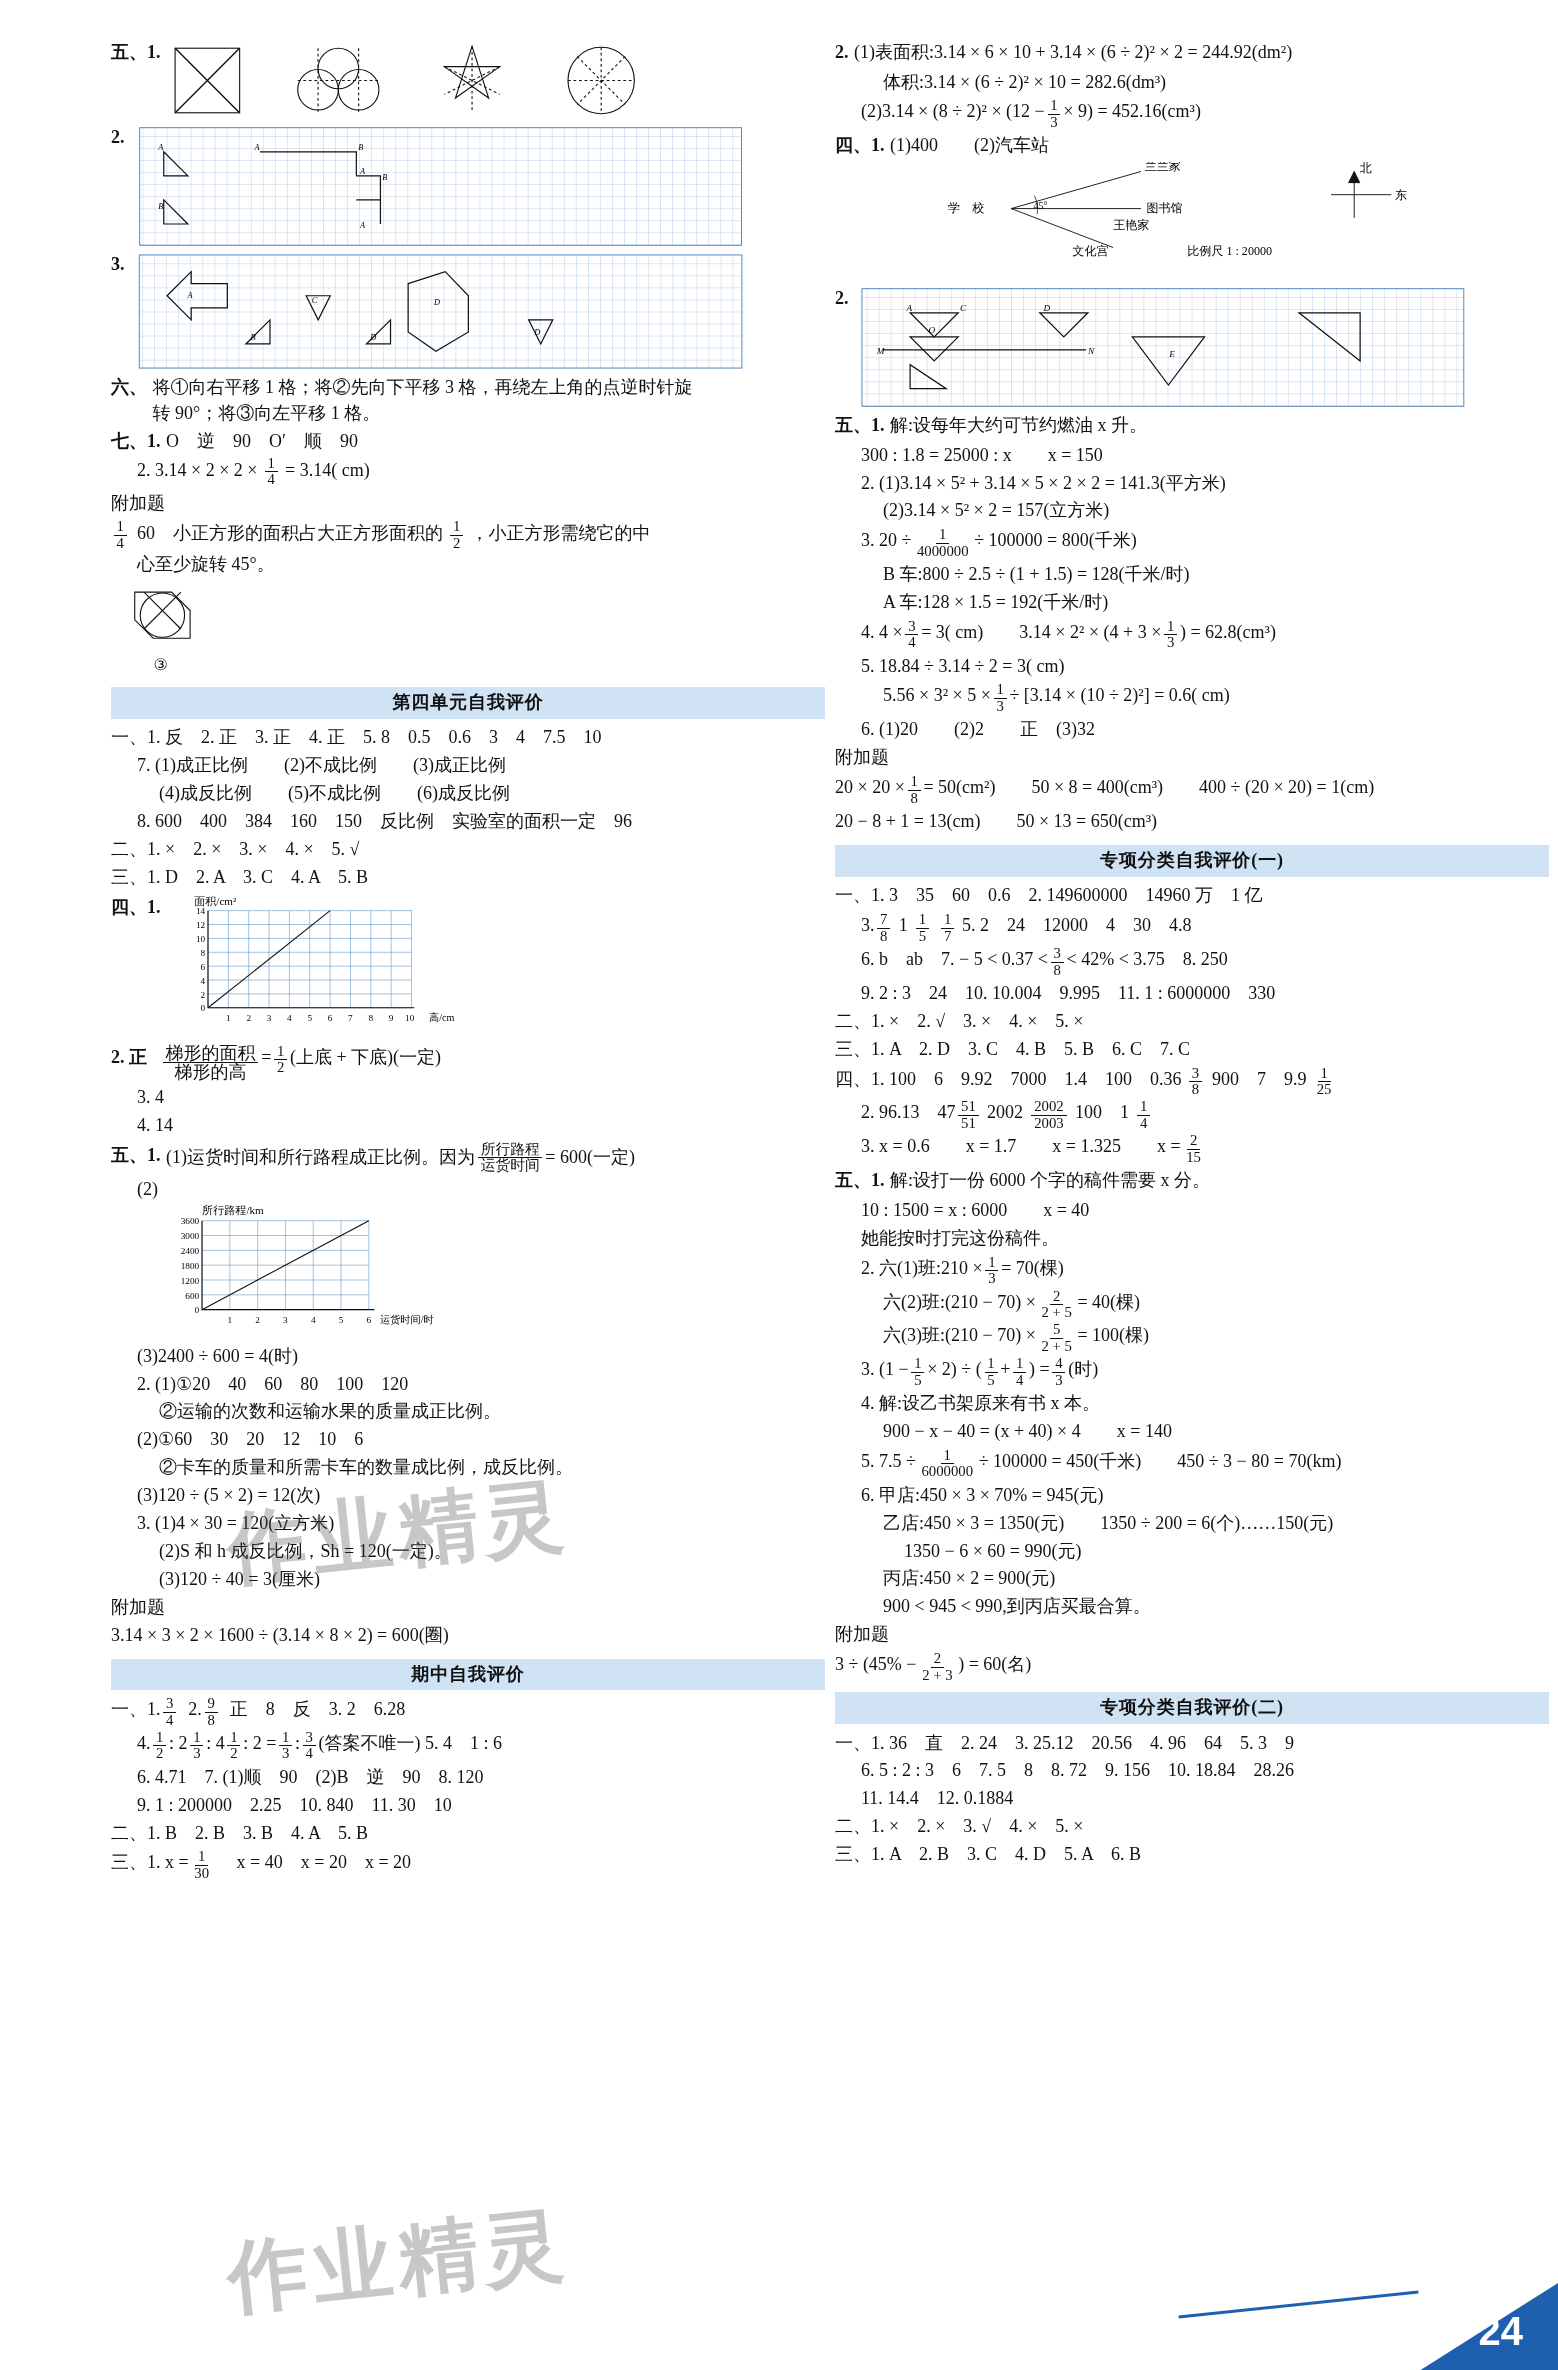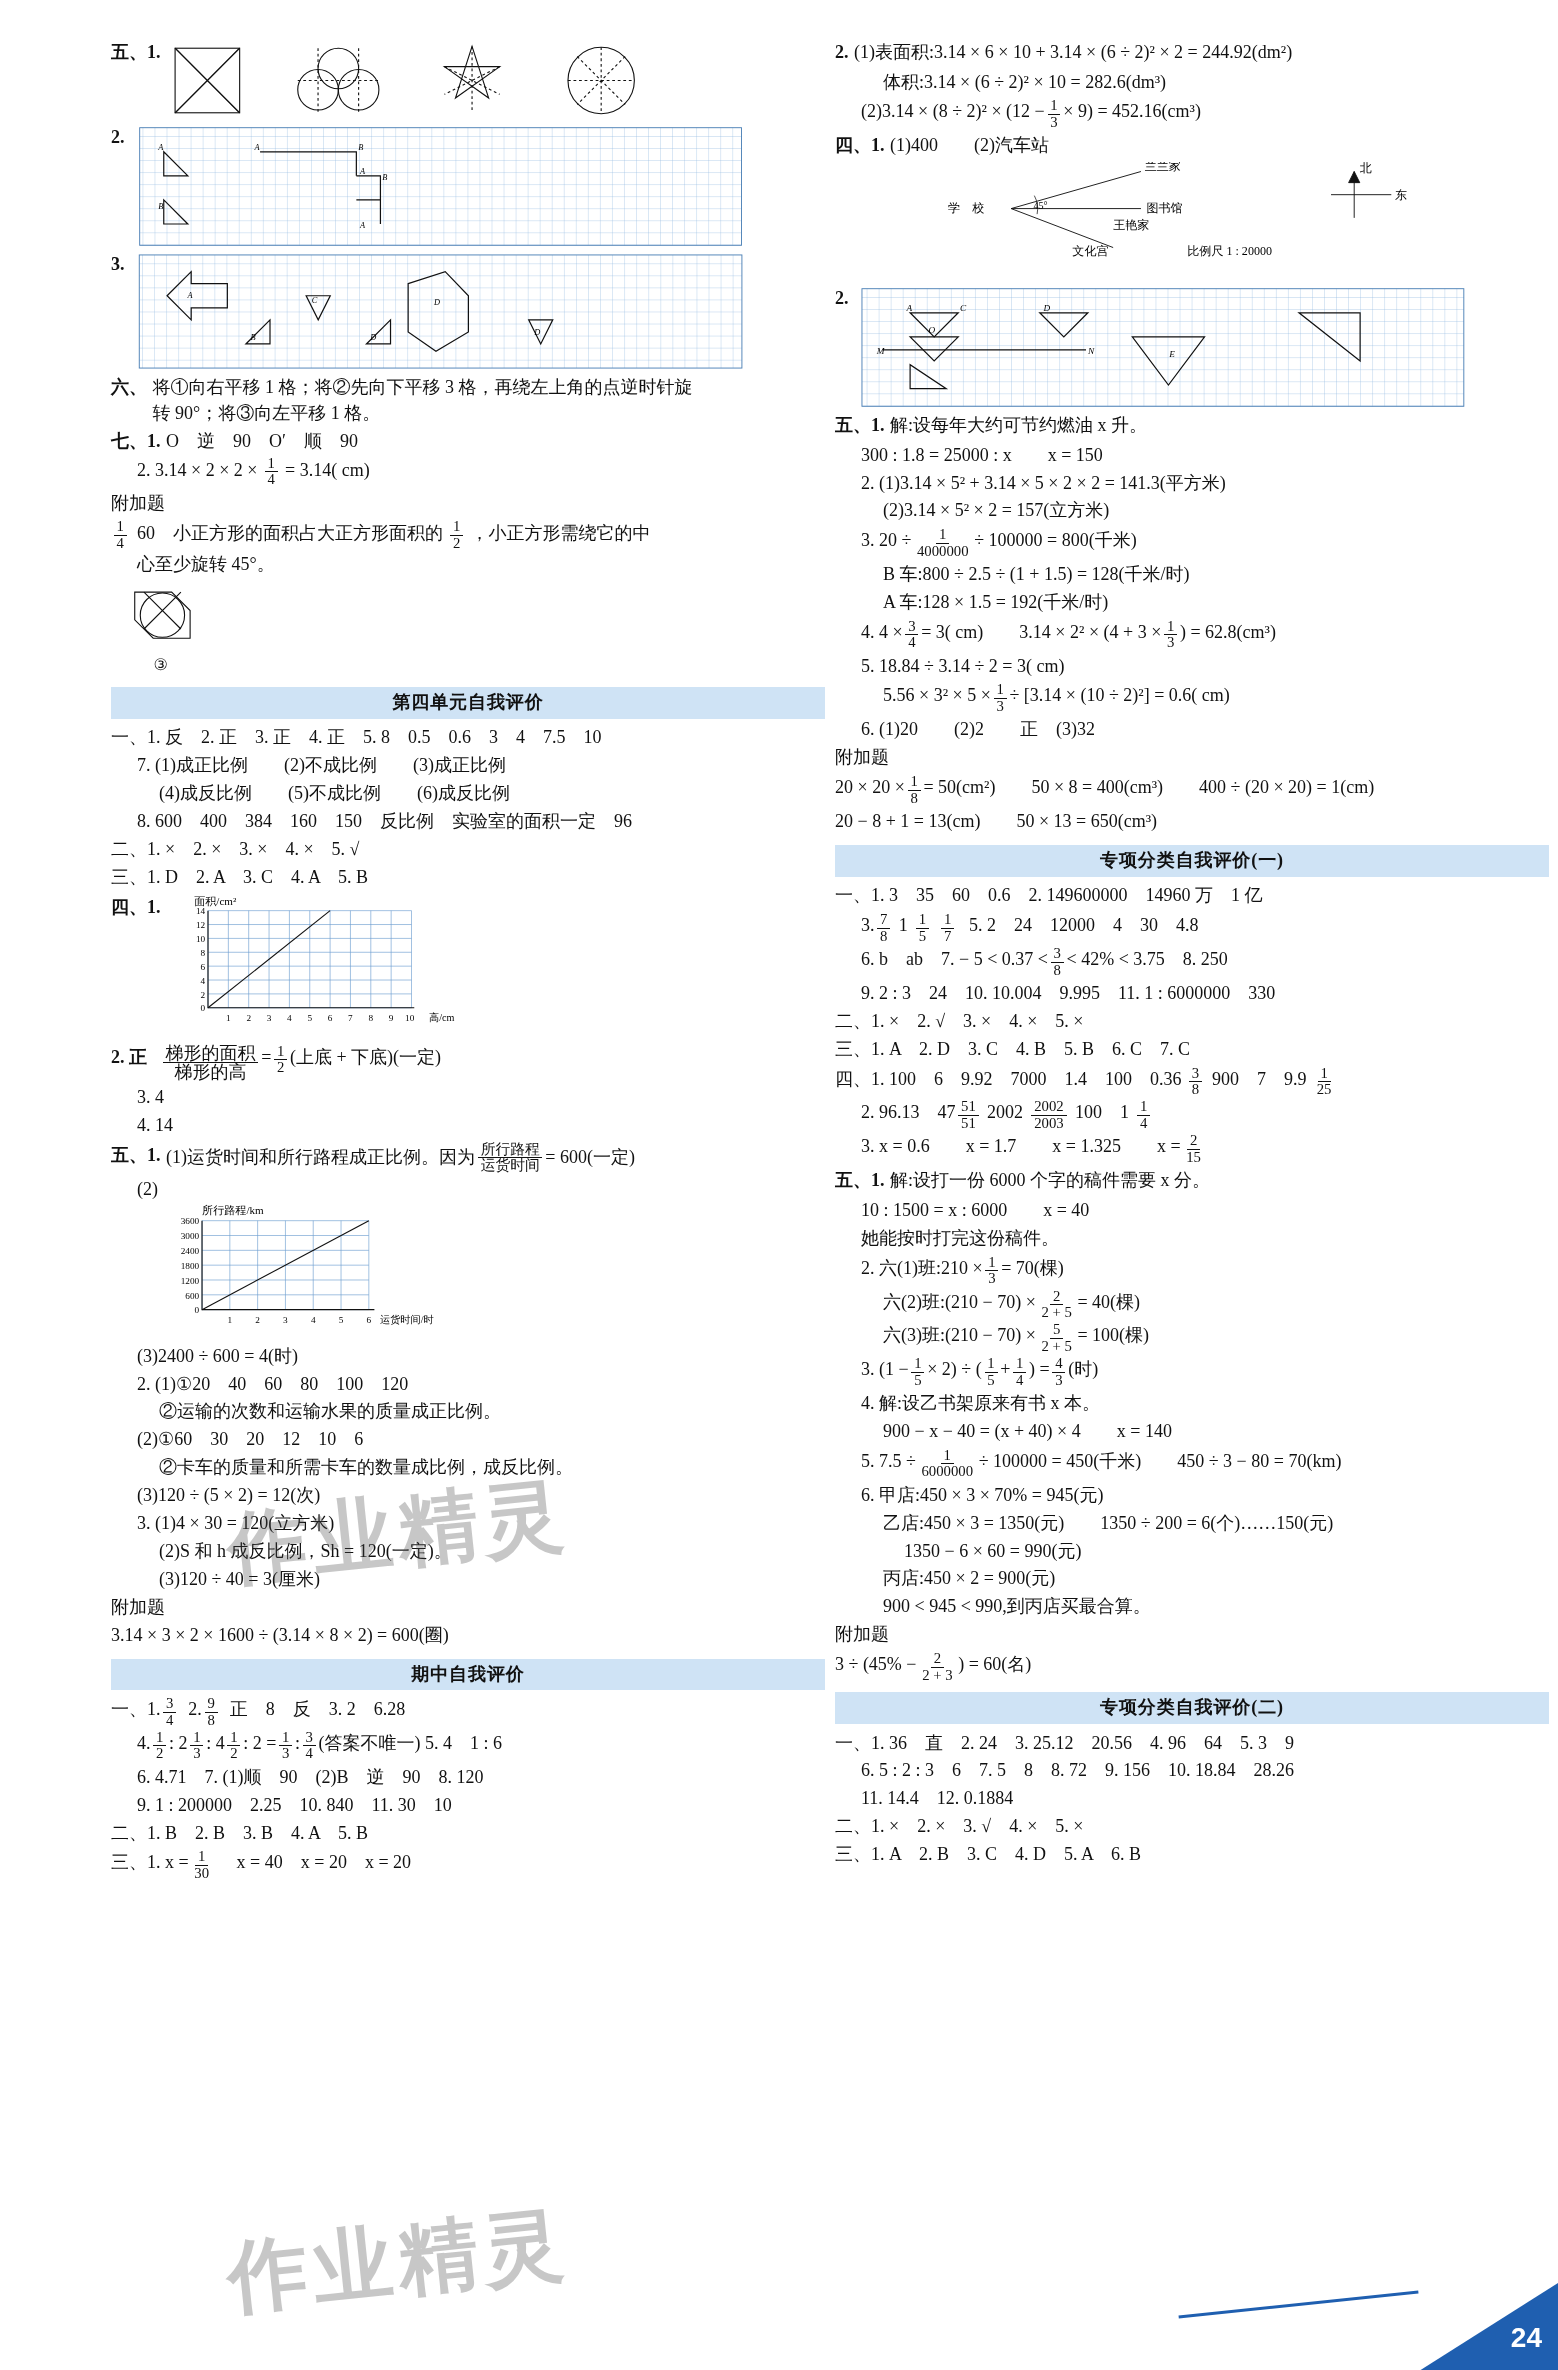--- a/index.html
+++ b/index.html
@@ -61,21 +61,21 @@
     pointer-events:none;
   }
   .wm1{left:227px;top:1479px;font-size:80px;}
   .wm2{left:227px;top:2208px;font-size:80px;}
   .corner{
     position:absolute;right:0;bottom:0;width:139px;height:88px;
     background:#1f5fb0;
     clip-path:polygon(100% 0,100% 100%,0 100%);
   }
   .corner-num{
-    position:absolute;right:16px;bottom:16.7px;color:#fff;font-size:28px;font-weight:bold;
+    position:absolute;right:35px;bottom:16.7px;color:#fff;font-size:40px;font-weight:bold;
     font-family:"Liberation Sans",sans-serif;
   }
   .pagenum-line{
     position:absolute;right:139px;bottom:65px;width:241px;height:2.8px;background:#1f5fb0;
     transform:rotate(-6deg);
   }
   .small{font-size:16px;}
 </style>
 </head>
 <body>
@@ -534,21 +534,21 @@
         </span>
       <span style="margin:0 5.6px;">1</span>
       <span class="frac">
           <span class="n">1</span>
           <span class="d">5</span>
         </span>
       <span class="frac" style="margin-left:9.3px;">
           <span class="n">1</span>
           <span class="d">7</span>
         </span>
-      <span style="margin-left:12px;">5. 2　24　12000　4　30　4.8</span>
+      <span style="margin-left:5px;">5. 2　24　12000　4　30　4.8</span>
     </div>
     <div class="indent row">
       <span>6. b　ab　7. − 5 &lt; 0.37 &lt;</span>
       <span class="frac">
           <span class="n">3</span>
           <span class="d">8</span>
         </span>
       <span>&lt; 42% &lt; 3.75　8. 250</span>
     </div>
     <div class="indent">9. 2 : 3　24　10. 10.004　9.995　11. 1 : 6000000　330</div>

